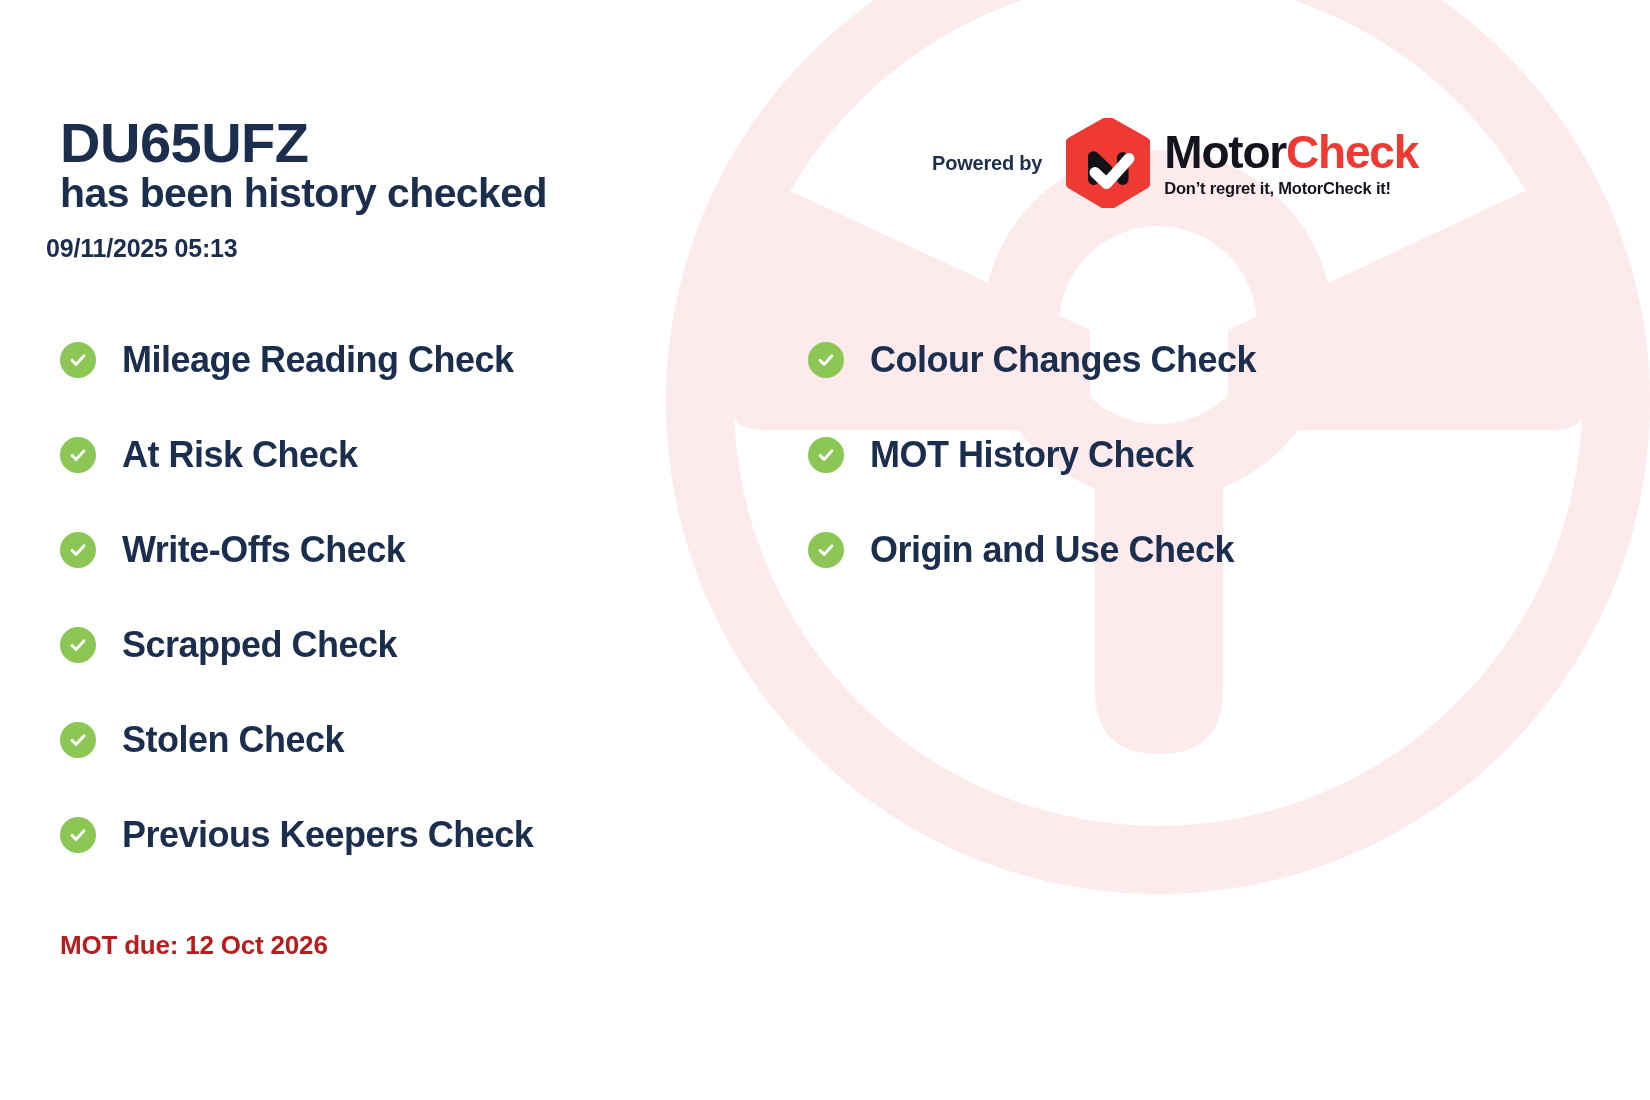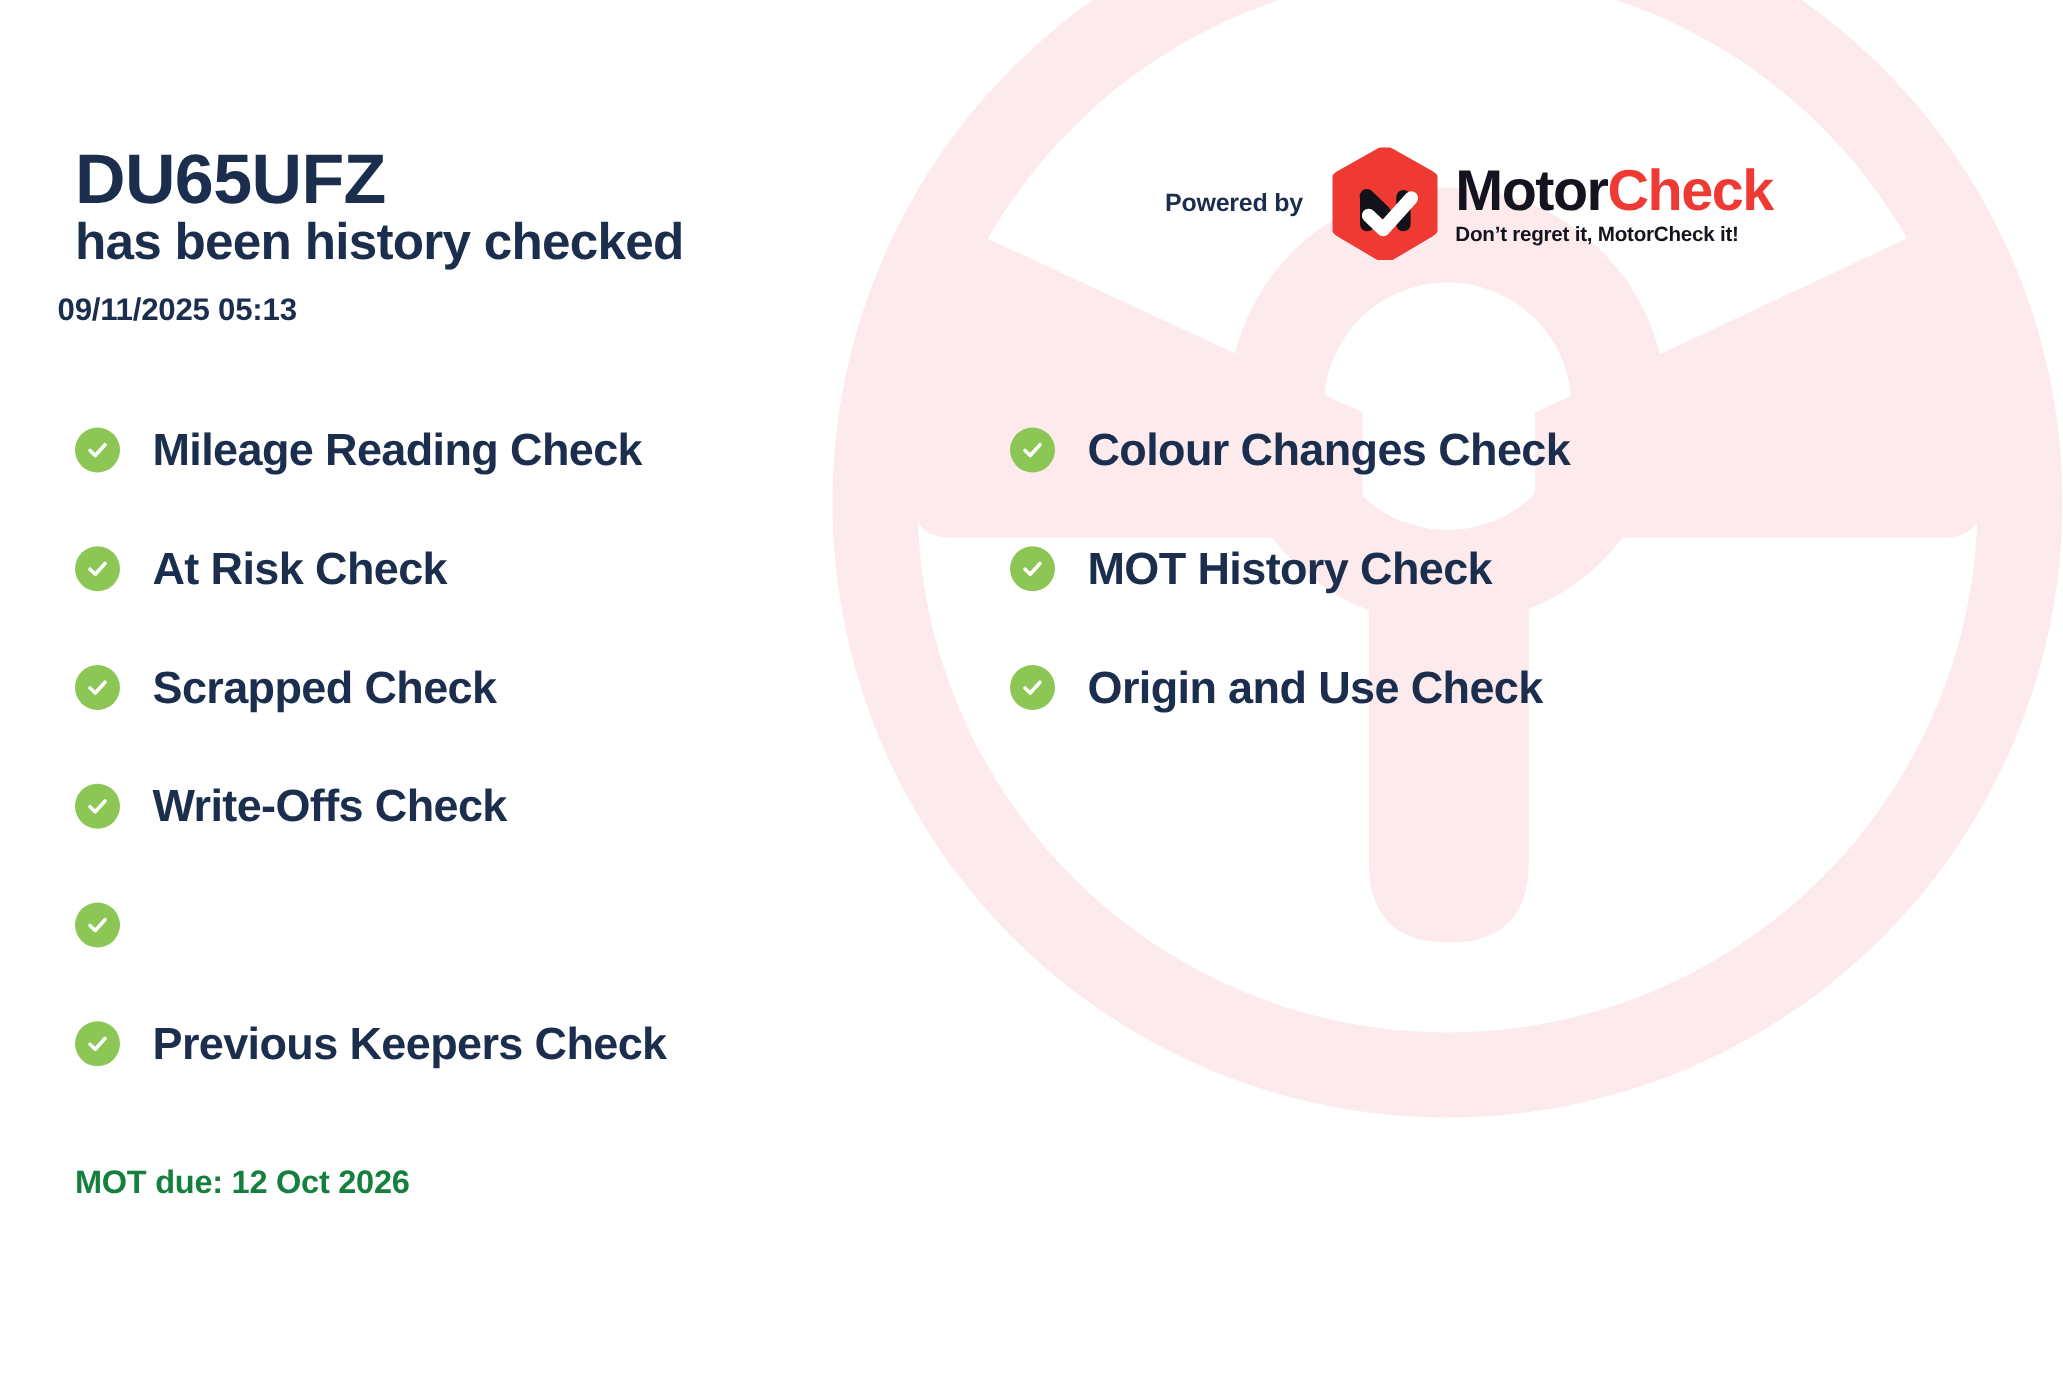--- a/index.html
+++ b/index.html
@@ -64,21 +64,21 @@
     margin-right:26px;
   }
   .check-icon svg{display:block;}
   .check-label{
     font-size:36px;font-weight:bold;color:#1C2E4E;
     letter-spacing:-0.5px;white-space:nowrap;line-height:1;text-align:right;
   }
 
   #mot-due{
     position:absolute;left:60px;top:930px;
-    font-size:26px;font-weight:bold;color:#15803d;letter-spacing:-0.2px;
+    font-size:26px;font-weight:bold;color:#b91c1c;letter-spacing:-0.2px;
   }
 </style>
 </head>
 <body>
 
 <svg id="wheel-bg" viewBox="0 0 1650 1100" xmlns="http://www.w3.org/2000/svg" aria-hidden="true">
   <defs>
     <clipPath id="frameClip">
         <rect x="0" y="0" width="1650" height="1100"></rect>
       </clipPath>
@@ -177,38 +177,39 @@
       </span>
       <span class="check-label">At Risk Check</span>
     </div>
 
     <div class="check-item">
       <span class="check-icon">
         <svg width="20" height="20" viewBox="0 0 20 20">
             <path d="M4 10.4 L8.2 14.4 L16 5.8" fill="none" stroke="#FFFFFF" stroke-width="2.9" stroke-linecap="round" stroke-linejoin="round"></path>
           </svg>
       </span>
+      <span class="check-label">Write-Offs Check</span>
+    </div>
+
+    <div class="check-item">
+      <span class="check-icon">
+        <svg width="20" height="20" viewBox="0 0 20 20">
+            <path d="M4 10.4 L8.2 14.4 L16 5.8" fill="none" stroke="#FFFFFF" stroke-width="2.9" stroke-linecap="round" stroke-linejoin="round"></path>
+          </svg>
+      </span>
       <span class="check-label">Scrapped Check</span>
     </div>
 
     <div class="check-item">
       <span class="check-icon">
         <svg width="20" height="20" viewBox="0 0 20 20">
             <path d="M4 10.4 L8.2 14.4 L16 5.8" fill="none" stroke="#FFFFFF" stroke-width="2.9" stroke-linecap="round" stroke-linejoin="round"></path>
           </svg>
       </span>
-      <span class="check-label">Write-Offs Check</span>
-    </div>
-
-    <div class="check-item">
-      <span class="check-icon">
-        <svg width="20" height="20" viewBox="0 0 20 20">
-            <path d="M4 10.4 L8.2 14.4 L16 5.8" fill="none" stroke="#FFFFFF" stroke-width="2.9" stroke-linecap="round" stroke-linejoin="round"></path>
-          </svg>
-      </span>
+      <span class="check-label">Stolen Check</span>
     </div>
 
     <div class="check-item">
       <span class="check-icon">
         <svg width="20" height="20" viewBox="0 0 20 20">
             <path d="M4 10.4 L8.2 14.4 L16 5.8" fill="none" stroke="#FFFFFF" stroke-width="2.9" stroke-linecap="round" stroke-linejoin="round"></path>
           </svg>
       </span>
       <span class="check-label">Previous Keepers Check</span>
     </div>

